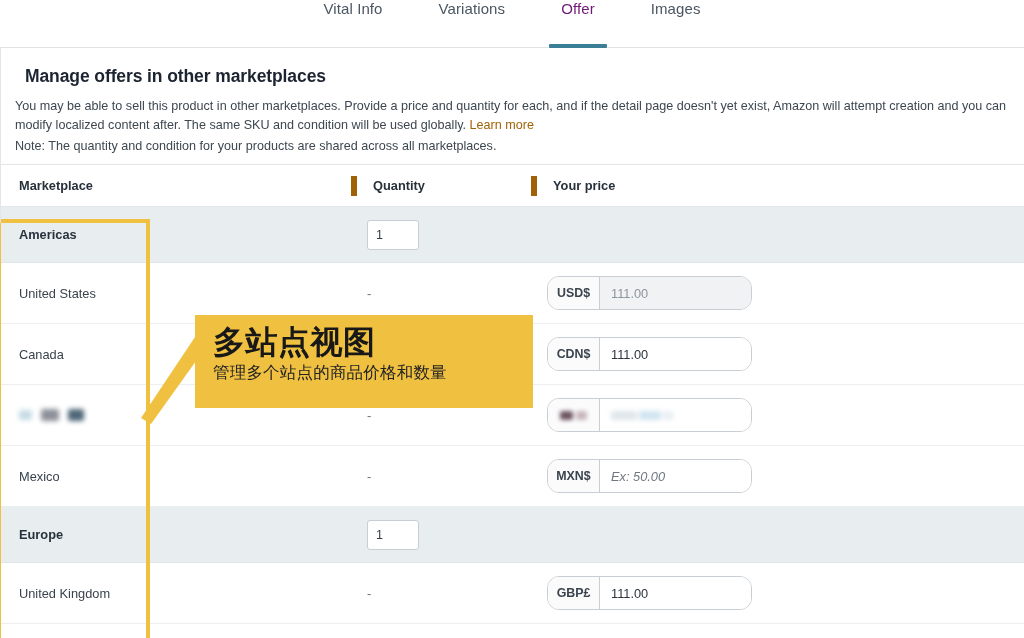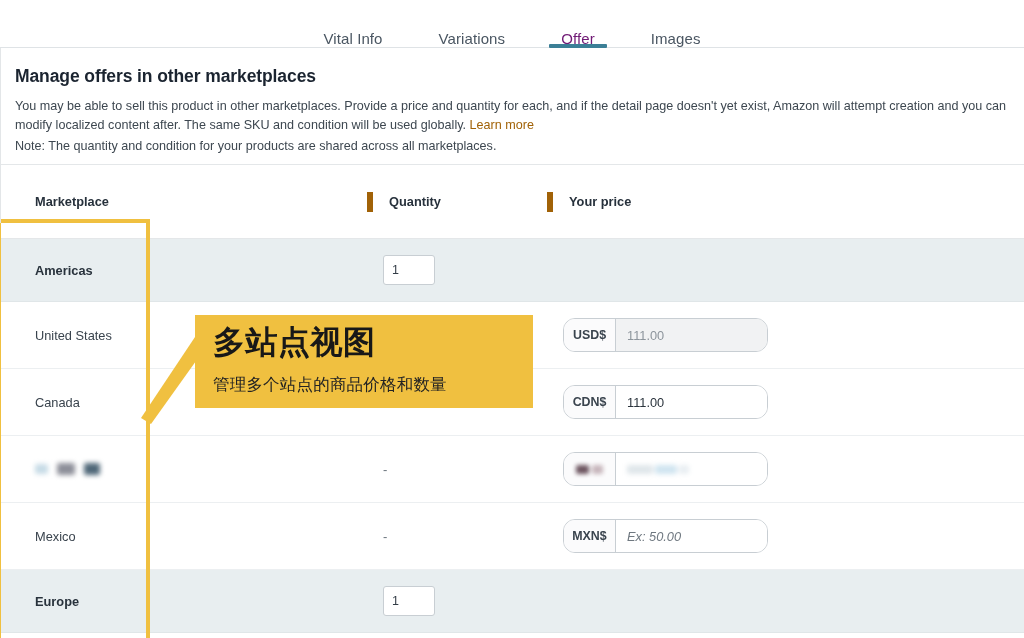--- a/index.html
+++ b/index.html
@@ -22,21 +22,21 @@
     border-bottom: 1px solid #dfe3e6;
     display: flex;
     align-items: flex-start;
     justify-content: center;
     gap: 48px;
     box-sizing: border-box;
     background: #fff;
   }
   .tab {
     position: relative;
-    padding: 30px 4px 0 4px;
+    padding: 0 4px 0 4px;
     font-size: 15px;
     color: #4a5662;
     cursor: pointer;
     height: 48px;
     box-sizing: border-box;
     letter-spacing: .1px;
     text-align: center;
   }
   .tab.active {
     color: #701a75;
@@ -58,21 +58,21 @@
     border-left: 1px solid #e3e6e8;
     box-sizing: border-box;
     height: 590px;
     position: relative;
   }
 
   .intro {
     padding: 18px 14px 8px 14px;
   }
   .intro h1 {
-    margin: 0 0 10px 0;
+    margin: 0 0 10px 10px;
     font-size: 17.5px;
     font-weight: bold;
     color: #1b2430;
     letter-spacing: -.1px;
   }
   .intro p {
     margin: 0;
     font-size: 12.6px;
     line-height: 19px;
     color: #3d4750;
@@ -87,21 +87,21 @@
   
   .tbl {
     width: 100%;
     border-collapse: collapse;
     table-layout: fixed;
     font-size: 12.8px;
   }
   .tbl th, .tbl td {
     text-align: left;
     vertical-align: middle;
-    padding: 16px;
+    padding: 0;
     margin-top: 28px;
   }
   .col-market { width: 350px; }
   .col-qty    { width: 180px; }
   .col-price  { width: 494px; }
 
   thead th {
     height: 41px;
     font-size: 12.8px;
     font-weight: bold;
@@ -247,25 +247,25 @@
   }
   .callout .c-title {
     font-family: "DejaVu Sans", "Liberation Sans", sans-serif;
     font-size: 32px;
     font-weight: bold;
     color: #181818;
     line-height: 30px;
     letter-spacing: .5px;
   }
   .callout .c-sub {
-    font-family: Liberation Serif, serif;
+    font-family: Liberation Sans, sans-serif;
     font-size: 16.5px;
     color: #232323;
     line-height: 24px;
-    margin-top: 16px;
+    margin-top: 3px;
     letter-spacing: .2px;
   }
   .callout-tail {
     position: absolute;
     left: 138px;
     top: 280px;
     width: 62px;
     height: 100px;
     z-index: 4;
     pointer-events: none;

